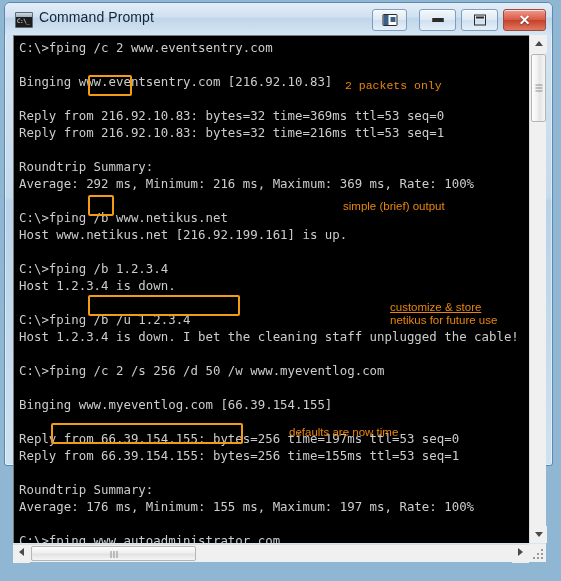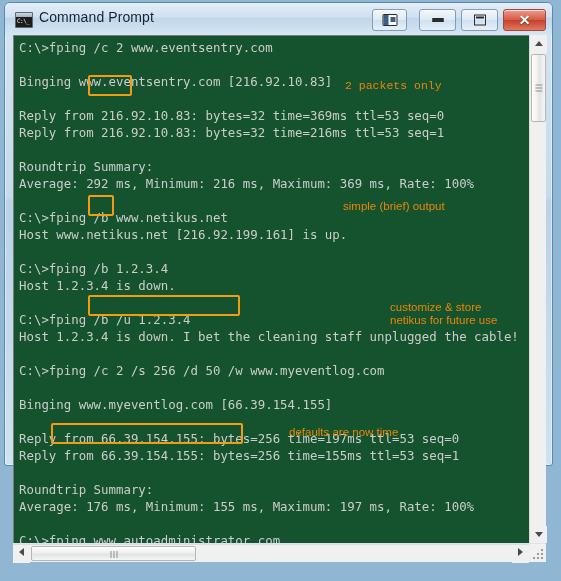--- a/index.html
+++ b/index.html
@@ -149,21 +149,21 @@
     width: 533px;
     height: 527px;
     background: #d7e5f1;
     box-sizing: border-box;
   }
   .console {
     position: absolute;
     left: 0; top: 0;
     width: 516px;
     height: 508px;
-    background: #14532d;
+    background: #000000;
     border: 1px solid #7a7a7a;
     border-right: none;
     border-bottom: none;
     box-sizing: border-box;
     overflow: hidden;
   }
   .term {
     position: absolute;
     left: 5px; top: 3px;
     font-family: "DejaVu Sans Mono", monospace;
@@ -306,21 +306,21 @@
     </div>
   </div>
 
   <div class="client">
 
     <div class="console">
       <div class="term" id="term"><div class="line">C:\&gt;fping /c 2 www.eventsentry.com</div><div class="blank">&nbsp;</div><div class="line">Binging www.eventsentry.com [216.92.10.83]</div><div class="blank">&nbsp;</div><div class="line">Reply from 216.92.10.83: bytes=32 time=369ms ttl=53 seq=0</div><div class="line">Reply from 216.92.10.83: bytes=32 time=216ms ttl=53 seq=1</div><div class="blank">&nbsp;</div><div class="line">Roundtrip Summary:</div><div class="line">Average: 292 ms, Minimum: 216 ms, Maximum: 369 ms, Rate: 100%</div><div class="blank">&nbsp;</div><div class="line">C:\&gt;fping /b www.netikus.net</div><div class="line">Host www.netikus.net [216.92.199.161] is up.</div><div class="blank">&nbsp;</div><div class="line">C:\&gt;fping /b 1.2.3.4</div><div class="line">Host 1.2.3.4 is down.</div><div class="blank">&nbsp;</div><div class="line">C:\&gt;fping /b /u 1.2.3.4</div><div class="line">Host 1.2.3.4 is down. I bet the cleaning staff unplugged the cable!</div><div class="blank">&nbsp;</div><div class="line">C:\&gt;fping /c 2 /s 256 /d 50 /w www.myeventlog.com</div><div class="blank">&nbsp;</div><div class="line">Binging www.myeventlog.com [66.39.154.155]</div><div class="blank">&nbsp;</div><div class="line">Reply from 66.39.154.155: bytes=256 time=197ms ttl=53 seq=0</div><div class="line">Reply from 66.39.154.155: bytes=256 time=155ms ttl=53 seq=1</div><div class="blank">&nbsp;</div><div class="line">Roundtrip Summary:</div><div class="line">Average: 176 ms, Minimum: 155 ms, Maximum: 197 ms, Rate: 100%</div><div class="blank">&nbsp;</div><div class="line">C:\&gt;fping www.autoadministrator.com</div></div>
       <div id="annolayer">
           <div class="anno" style="left: 331px; top: 43px; font-family: Liberation Mono, monospace;">2 packets only</div>
           <div class="anno" style="left: 329px; top: 163px;">simple (brief) output</div>
-          <div class="anno" style="left: 376px; top: 264px;">customize &amp; store</div>
+          <div class="anno" style="left: 376px; top: 264px; text-decoration: underline;">customize &amp; store</div>
           <div class="anno" style="left: 376px; top: 277px;">netikus for future use</div>
           <div class="anno" style="left: 275px; top: 389px;">defaults are now time</div>
         </div>
       <div id="hllayer">
           <div class="hl" style="left: 74px; top: 39px; width: 44px; height: 21px;"></div>
           <div class="hl" style="left: 74px; top: 159px; width: 26px; height: 21px;"></div>
           <div class="hl" style="left: 74px; top: 259px; width: 152px; height: 21px;"></div>
           <div class="hl" style="left: 37px; top: 387px; width: 192px; height: 21px;"></div>
         </div>
     </div>

